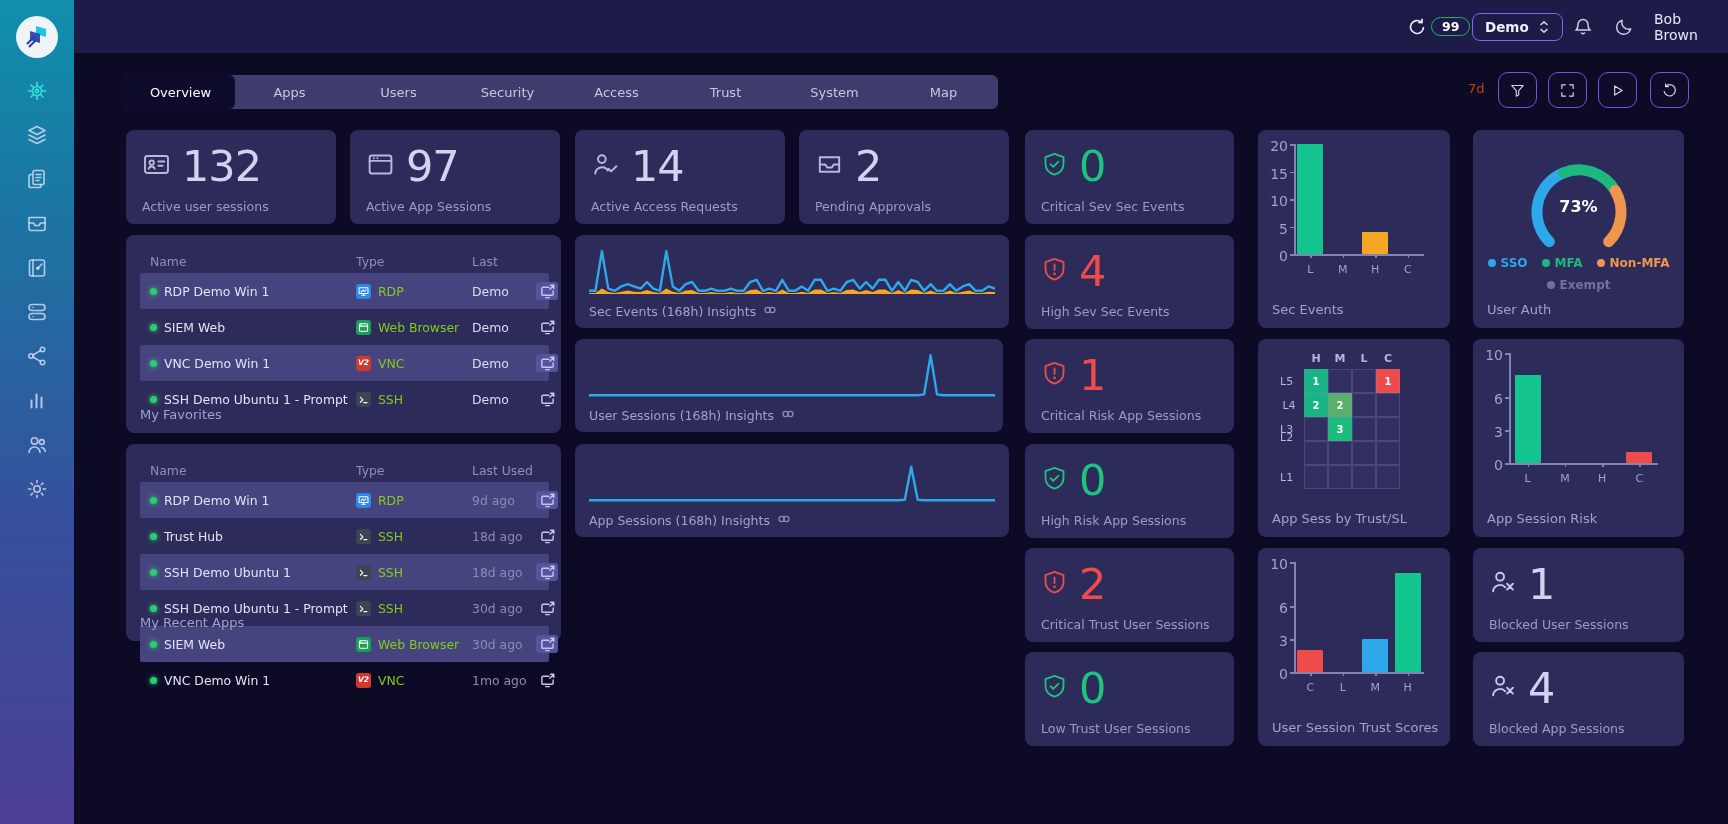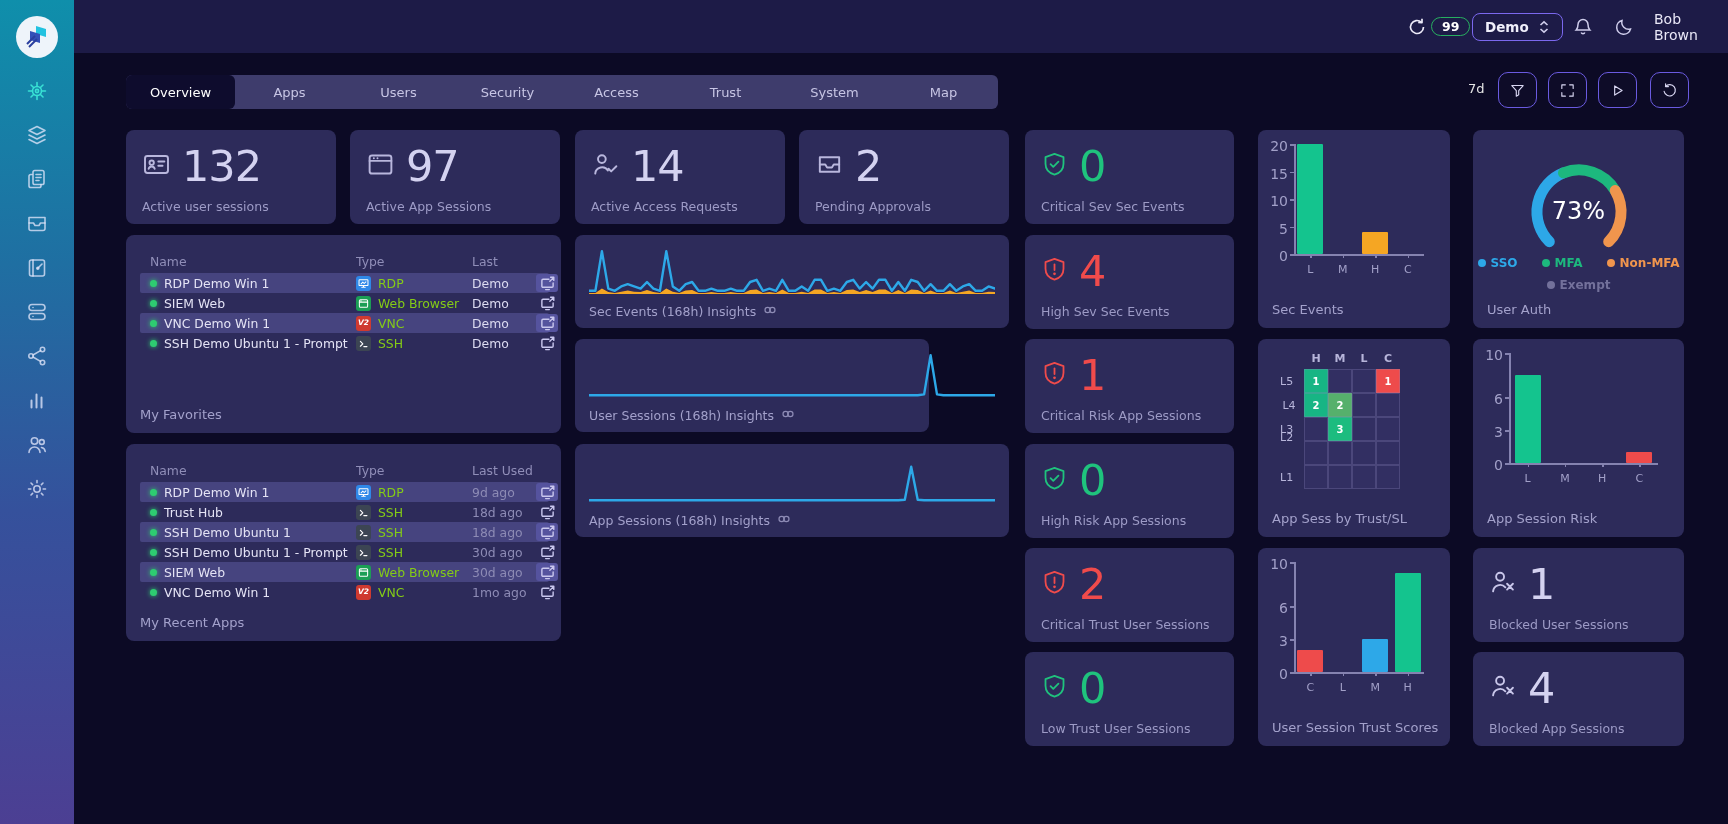--- a/index.html
+++ b/index.html
@@ -21,39 +21,39 @@
            font-weight:bold;color:#fff;}
   .tenant-btn{border:1.5px solid #7b68ee;border-radius:8px;padding:5px 12px;display:flex;gap:9px;
               align-items:center;font-size:13.5px;font-weight:bold;color:#f0effb;cursor:pointer;}
   .username{font-size:14px;color:#e9e7f7;}
   
   .tabbar{position:absolute;left:126px;top:75px;width:872px;height:34px;background:#3e3c6c;
           border-radius:6px;display:grid;grid-template-columns:repeat(8,1fr);align-items:stretch;padding:0;}
   .tab{display:flex;align-items:center;justify-content:center;font-size:13px;color:#c7c5e4;
        cursor:pointer;border-radius:6px;}
   .tab.active{background:#0e0c2d;color:#ffffff;}
-  .range-label{position:absolute;top:81px;font-size:13px;color:#e5e5e5;}
+  .range-label{position:absolute;top:81px;font-size:13px;color:#c2410c;}
   .tool-btn{position:absolute;top:72px;width:37px;height:34px;border:1.5px solid #6a5ae0;border-radius:10px;
             background:rgba(20,17,46,.35);display:flex;align-items:center;justify-content:center;
             color:#d9d7f2;cursor:pointer;}
   .tool-btn svg{width:17px;height:17px;}
   
   .card{position:absolute;background:#2d2b5a;border-radius:8px;}
   .stat-top{position:absolute;left:16px;top:16px;display:flex;align-items:center;gap:11px;}
   .stat-top svg{width:29px;height:29px;color:#b9b7dd;}
   .stat-num{font-size:43px;line-height:.95;color:#d4d2f0;letter-spacing:-1px;}
   .stat-label{position:absolute;left:16px;bottom:10px;font-size:12.5px;color:#9d9bc6;}
   .kpi-num.ok{color:#1fc37d;} .kpi-num.alert{color:#f04b4b;}
   .kpi-top svg{width:27px;height:27px;}
   .kpi-top.ok svg{color:#1fc37d;} .kpi-top.alert svg{color:#f04b4b;}
   .blk svg{width:28px;height:28px;color:#c9c7ea;}
   .card-title{position:absolute;left:14px;bottom:11px;font-size:13px;color:#a3a1cb;}
   
   .tbl{position:absolute;left:14px;right:12px;top:14px;font-size:12.4px;}
-  .trow{display:grid;grid-template-columns:216px 116px 64px 1fr;align-items:center;height:20px;
+  .trow{display:grid;grid-template-columns:216px 116px 64px 1fr;align-items:center;height:36px;
         border-radius:2px;}
   .trow.head{height:24px;color:#908eb8;}
   .trow.hl{background:#46447f;}
   .trow{cursor:default;}
   .tcell{display:flex;align-items:center;gap:7px;overflow:hidden;white-space:nowrap;}
   .dot{width:7px;height:7px;border-radius:50%;background:#2ecc71;box-shadow:0 0 5px #2ecc71;
        margin-left:10px;flex:none;}
   .tname{color:#e4e3f5;}
   .badge{width:15px;height:15px;border-radius:3px;flex:none;display:flex;align-items:center;
          justify-content:center;color:#fff;}
@@ -73,22 +73,22 @@
   .ins-label svg{width:14px;height:14px;color:#8d8bb5;cursor:pointer;}
   
   .plot{position:absolute;left:0;top:0;right:0;bottom:0;}
   .axis{position:absolute;background:#8583b0;}
   .ytick-label{position:absolute;font-size:14px;color:#a2a0c8;text-align:right;width:22px;}
   .xtick-label{position:absolute;font-size:11px;color:#a2a0c8;text-align:center;}
   .bar{position:absolute;border-radius:1px;}
   .hm-cell{position:absolute;box-sizing:border-box;border:1px solid rgba(140,138,190,.28);
            display:flex;align-items:center;justify-content:center;font-size:10px;font-weight:bold;color:#fff;}
   .hm-lab{position:absolute;font-size:11px;color:#b7b5da;font-weight:bold;}
-  .donut-center{position:absolute;font-size:24px;font-weight:normal;color:#fff;text-align:center;}
-  .legend-row{position:absolute;left:0;right:0;display:flex;justify-content:center;gap:24px;
+  .donut-center{position:absolute;font-size:16px;font-weight:bold;color:#fff;text-align:center;}
+  .legend-row{position:absolute;left:0;right:0;display:flex;justify-content:center;gap:14px;
               font-size:12px;font-weight:bold;}
   .legend-item{display:flex;align-items:center;gap:5px;}
   .ldot{width:8px;height:8px;border-radius:50%;}
 </style>
 </head>
 <body>
 
 <div class="screen">
 
   <aside class="sidebar">
@@ -648,21 +648,21 @@
             <polyline points="0.0,46.8 6.4,46.8 12.9,7.2 19.3,44.6 25.8,46.8 32.2,42.4 38.7,40.2 45.1,42.4 51.6,44.6 58.0,38.0 64.4,44.6 70.9,46.8 77.3,7.2 83.8,42.4 90.2,46.8 96.7,40.2 103.1,38.0 109.6,46.8 116.0,46.8 122.4,44.6 128.9,46.8 135.3,46.8 141.8,44.6 148.2,46.8 154.7,46.8 161.1,38.0 167.6,35.8 174.0,46.8 180.4,44.6 186.9,46.8 193.3,35.8 199.8,46.8 206.2,46.8 212.7,42.4 219.1,46.8 225.6,35.8 232.0,35.8 238.4,46.8 244.9,44.6 251.3,46.8 257.8,38.0 264.2,35.8 270.7,44.6 277.1,38.0 283.6,44.6 290.0,35.8 296.4,35.8 302.9,46.8 309.3,38.0 315.8,46.8 322.2,35.8 328.7,38.0 335.1,46.8 341.6,40.2 348.0,46.8 354.4,46.8 360.9,40.2 367.3,46.8 373.8,42.4 380.2,40.2 386.7,46.8 393.1,46.8 399.6,42.4 406.0,44.6" fill="none" stroke="#2da8e8" stroke-width="2.4" stroke-linejoin="round" stroke-linecap="round"></polyline>
           </svg></div>
         <div class="ins-label">
           <span>Sec Events (168h) Insights</span>
           <span><svg viewBox="0 0 16 16" fill="none" stroke="currentColor" stroke-width="1.4" stroke-linecap="round" stroke-linejoin="round">
               <circle cx="5.3" cy="8" r="3"></circle>
               <circle cx="10.7" cy="8" r="3"></circle>
             </svg></span>
         </div>
       </div>
-      <div class="card" style="left: 575px; top: 339px; width: 354px; height: 93px;">
+      <div class="card" style="left: 575px; top: 339px; width: 428px; height: 93px;">
         <div class="spark"><svg width="406" height="52" viewBox="0 0 406 52" preserveAspectRatio="none">
             <polyline points="0.0,47.2 6.4,47.2 12.9,47.2 19.3,47.2 25.8,47.2 32.2,47.2 38.7,47.2 45.1,47.2 51.6,47.2 58.0,47.2 64.4,47.2 70.9,47.2 77.3,47.2 83.8,47.2 90.2,47.2 96.7,47.2 103.1,47.2 109.6,47.2 116.0,47.2 122.4,47.2 128.9,47.2 135.3,47.2 141.8,47.2 148.2,47.2 154.7,47.2 161.1,47.2 167.6,47.2 174.0,47.2 180.4,47.2 186.9,47.2 193.3,47.2 199.8,47.2 206.2,47.2 212.7,47.2 219.1,47.2 225.6,47.2 232.0,47.2 238.4,47.2 244.9,47.2 251.3,47.2 257.8,47.2 264.2,47.2 270.7,47.2 277.1,47.2 283.6,47.2 290.0,47.2 296.4,47.2 302.9,47.2 309.3,47.2 315.8,47.2 322.2,47.2 328.7,47.2 335.1,46.4 341.6,7.2 348.0,46.4 354.4,47.2 360.9,47.2 367.3,47.2 373.8,47.2 380.2,47.2 386.7,47.2 393.1,47.2 399.6,47.2 406.0,47.2" fill="none" stroke="#2da8e8" stroke-width="2.4" stroke-linejoin="round" stroke-linecap="round"></polyline>
           </svg></div>
         <div class="ins-label">
           <span>User Sessions (168h) Insights</span>
           <span><svg viewBox="0 0 16 16" fill="none" stroke="currentColor" stroke-width="1.4" stroke-linecap="round" stroke-linejoin="round">
               <circle cx="5.3" cy="8" r="3"></circle>
               <circle cx="10.7" cy="8" r="3"></circle>
             </svg></span>
         </div>

